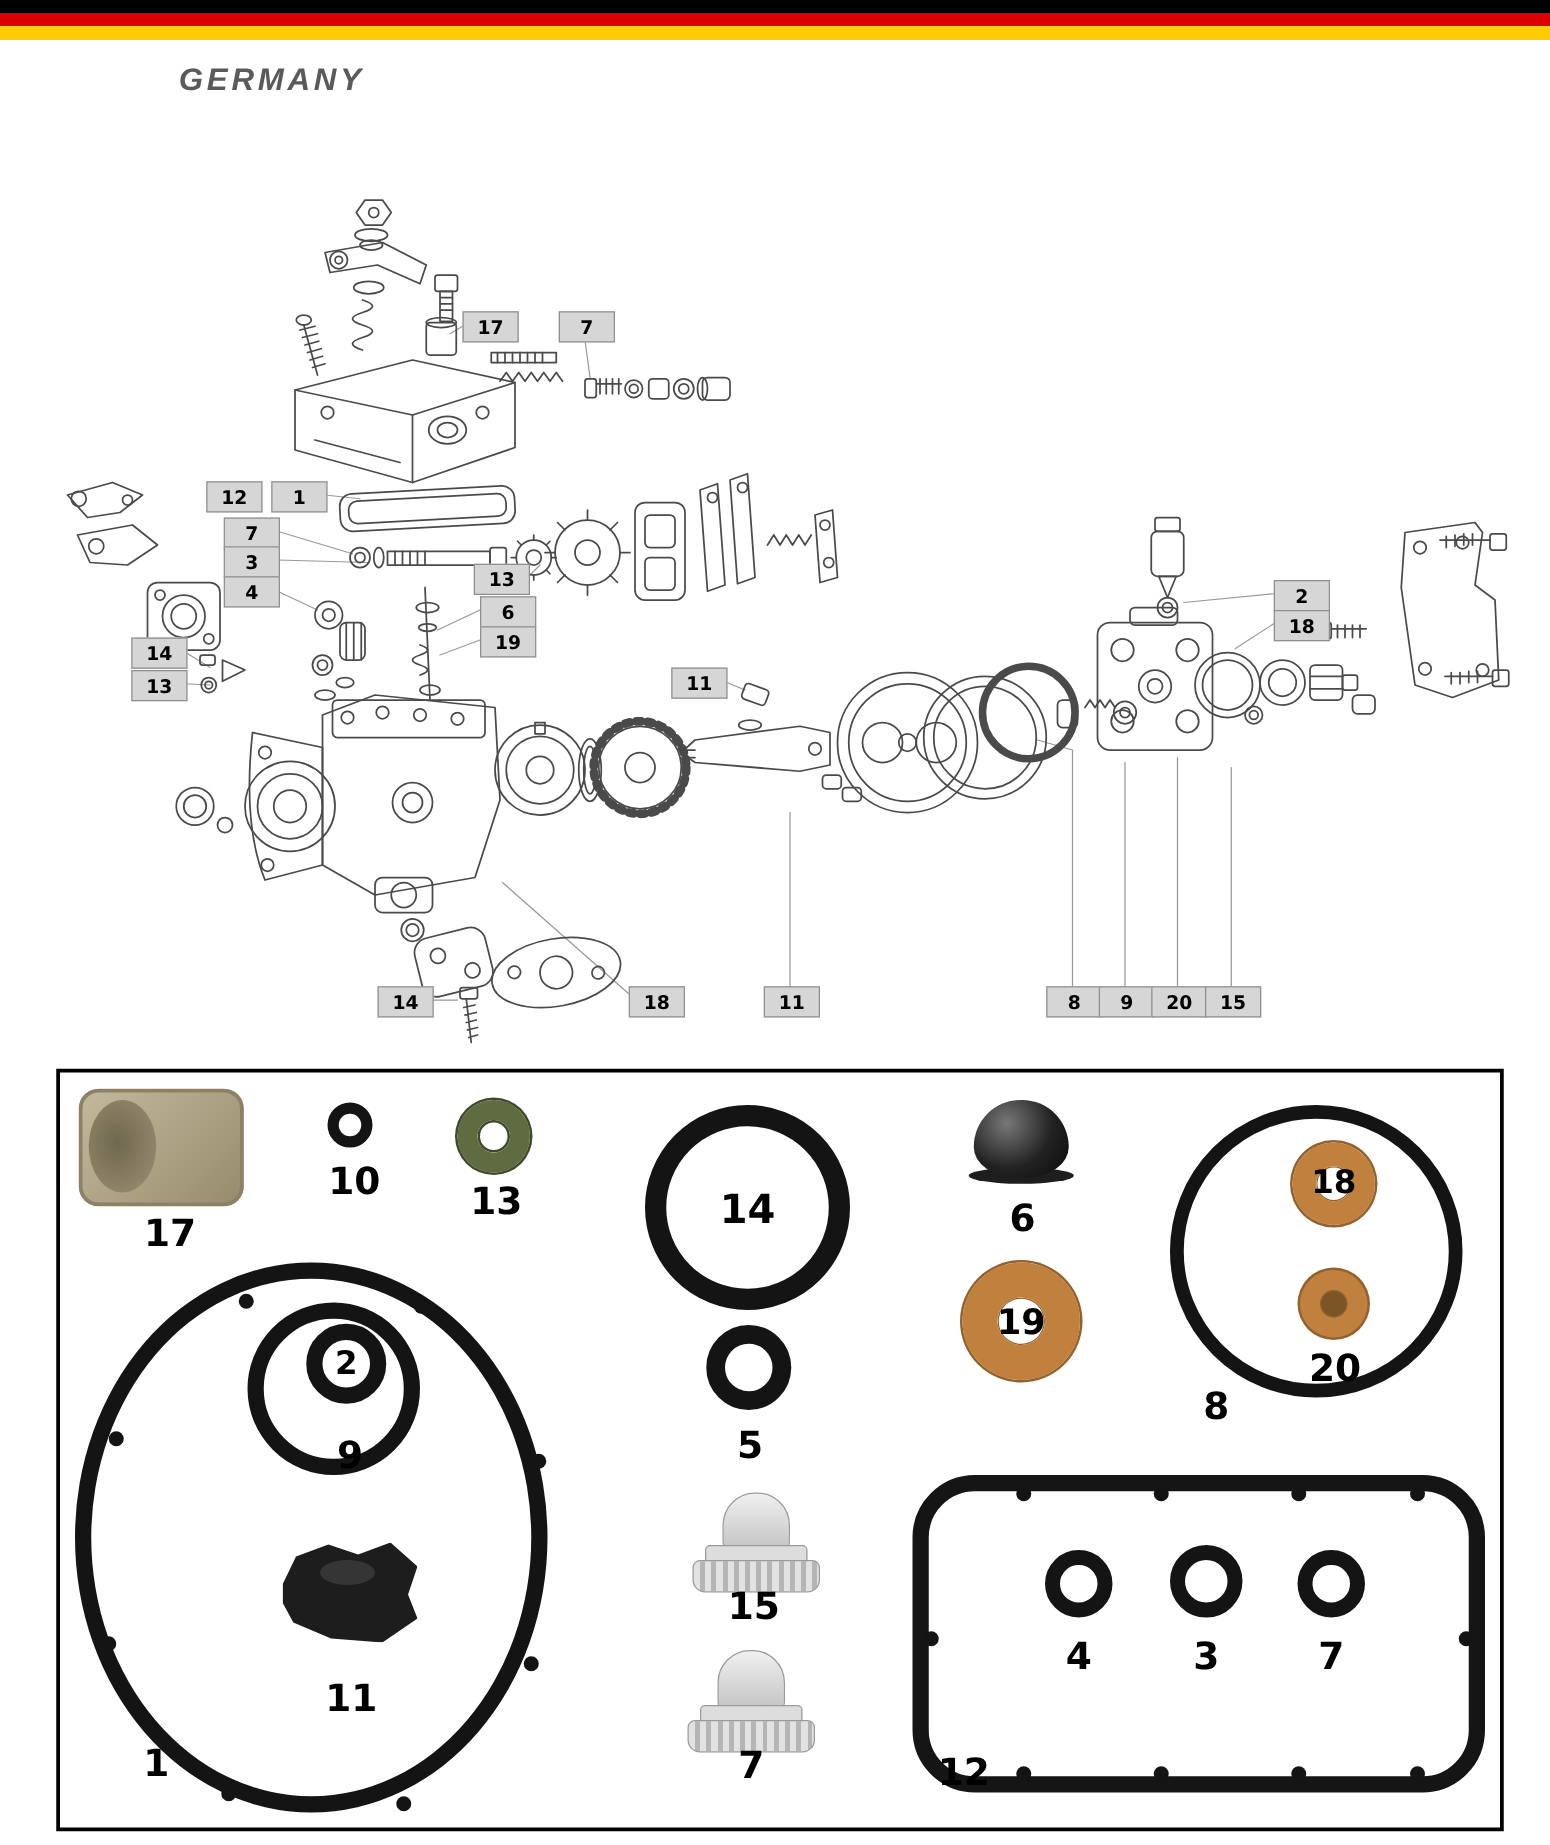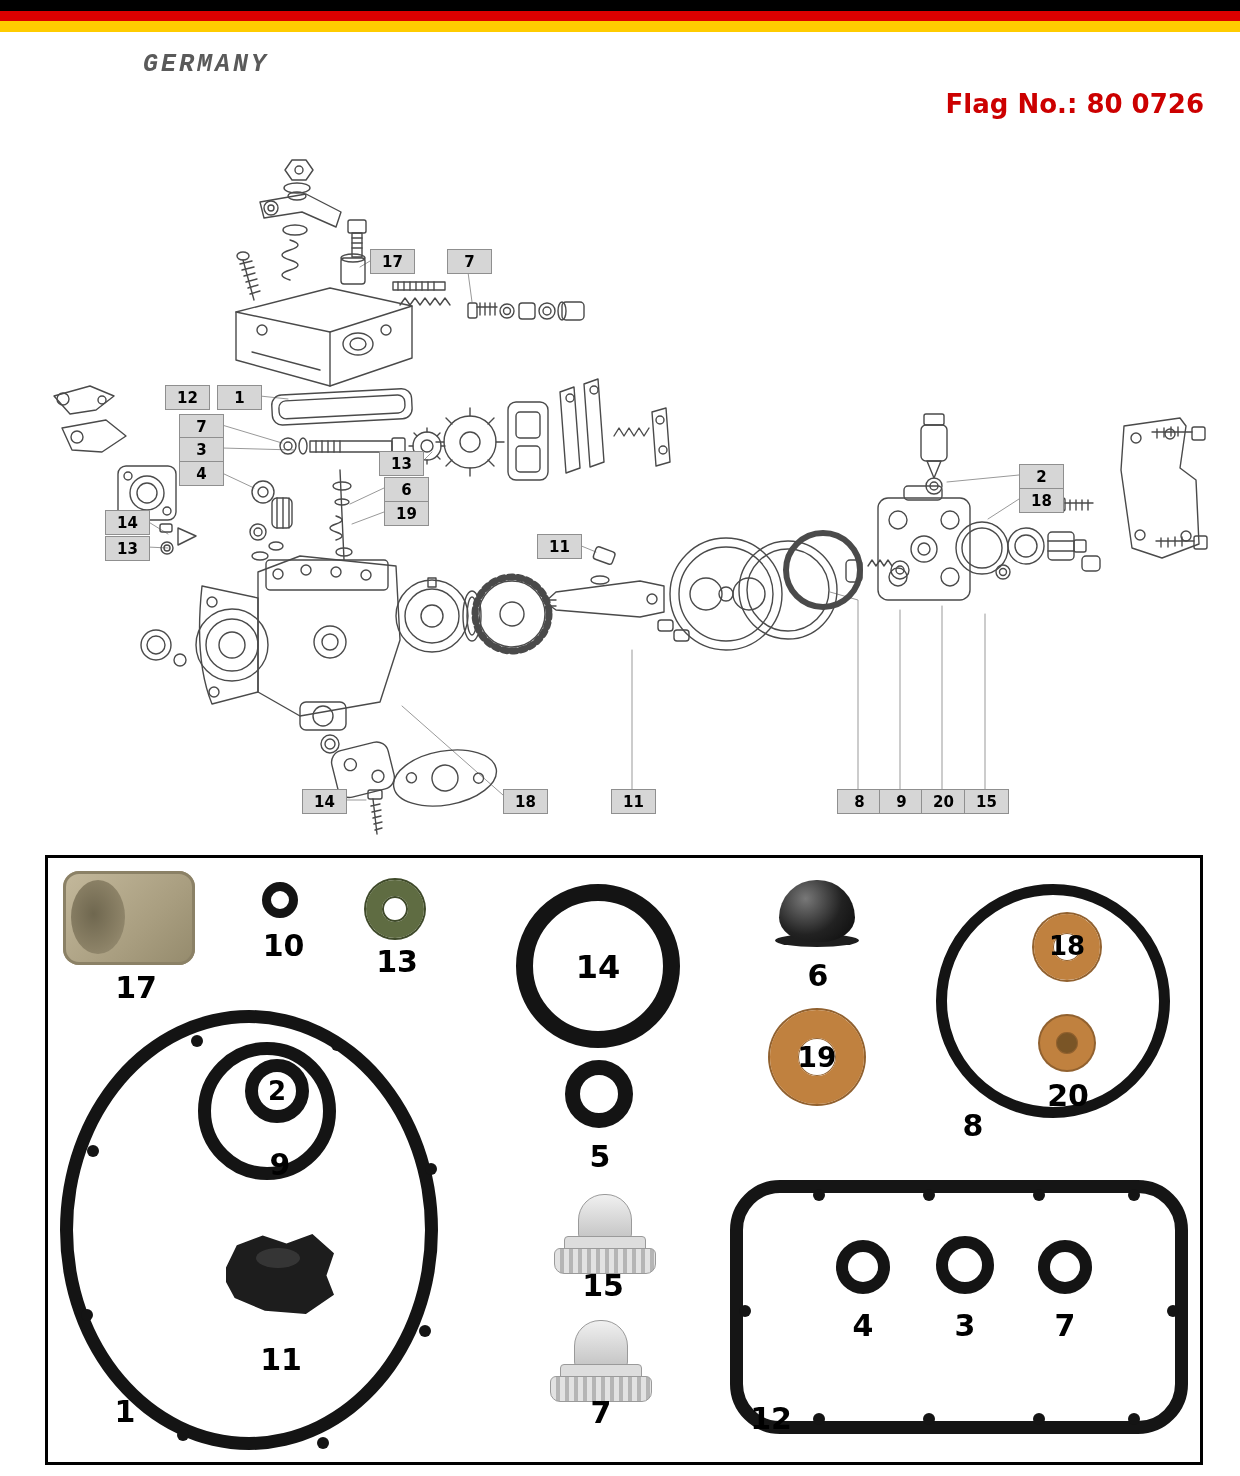--- a/index.html
+++ b/index.html
@@ -17,21 +17,21 @@
   .logo{position:absolute;left:55px;top:46px;}
   .logo-row{display:flex;align-items:flex-start;}
   .logo-bars{margin-top:8px;margin-right:6px;}
   .lb{width:96px;height:17px;}
   .lb-black{background:#000;}
   .lb-red{background:#dd0000;}
   .lb-gold{background:#ffcc00;width:80px;}
   .logo-word{font-family:"DejaVu Sans",sans-serif;font-weight:bold;font-size:68px;
     line-height:60px;letter-spacing:-3px;color:#000;transform:scaleY(1.05);}
   .logo-word .reg{font-size:17px;letter-spacing:0;vertical-align:top;position:relative;top:-2px;}
-  .logo-country{font-family:Liberation Mono, monospace;font-style:italic;font-weight:bold;
+  .logo-country{font-family:Liberation Sans, sans-serif;font-style:italic;font-weight:bold;
     font-size:25px;color:#5a5a5a;letter-spacing:3px;margin:4px 0 0 88px;}
   .ref-block{position:absolute;right:36px;top:88px;text-align:right;
     font-family:"DejaVu Sans",sans-serif;font-weight:bold;font-size:26px;line-height:33px;}
   .flag-no{color:#cc0000;}
   .reference{color:#4a4a4a;}
   
   .diagram{position:absolute;left:0;top:0;width:1240px;height:855px;}
   .diagram-svg{position:absolute;left:0;top:0;}
   .watermark{position:absolute;left:92px;top:696px;font-family:"DejaVu Serif",serif;
     font-weight:bold;font-size:96px;color:#c9c9c9;opacity:.8;letter-spacing:2px;z-index:3;}
@@ -55,21 +55,20 @@
 <div class="flag-stripe">
   <div class="fs fs-black"></div>
   <div class="fs fs-red"></div>
   <div class="fs fs-gold"></div>
 </div>
 
 <div class="logo">
   <div class="logo-country">GERMANY</div>
 </div>
 <div class="ref-block">
-  <div class="flag-no"><span>Flag No.:</span>&nbsp;<span>80 0726</span></div>
 </div>
 
 <div class="diagram">
   <svg class="diagram-svg" width="1240" height="855" viewBox="0 0 1240 855" xmlns="http://www.w3.org/2000/svg">
     <g fill="none" stroke="#4a4a4a" stroke-width="1.4" stroke-linecap="round" stroke-linejoin="round">
 
       <g stroke="#999" stroke-width="1">
         <path d="M370 261 L360 267"></path>
           <path d="M468 272 L472 302"></path>
         <path d="M260 396 L288 399"></path>

